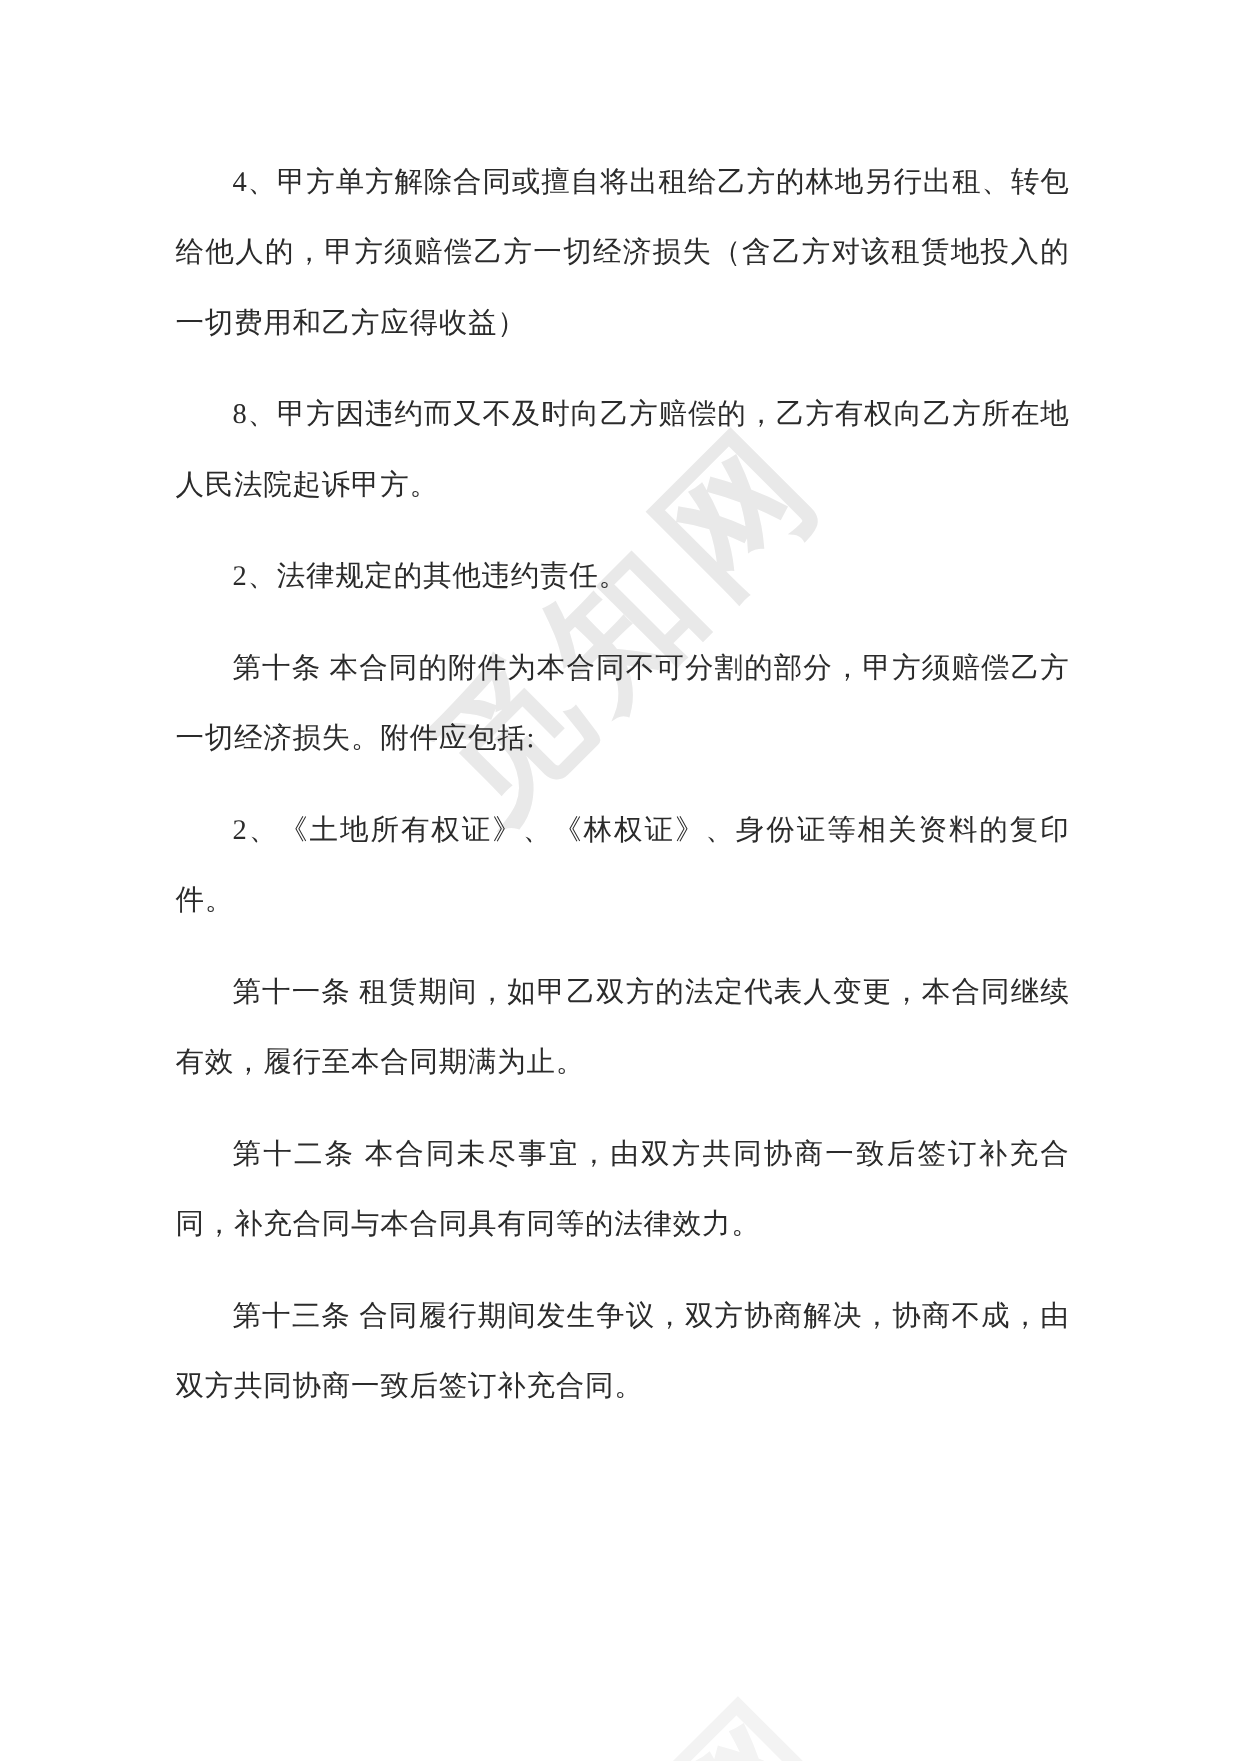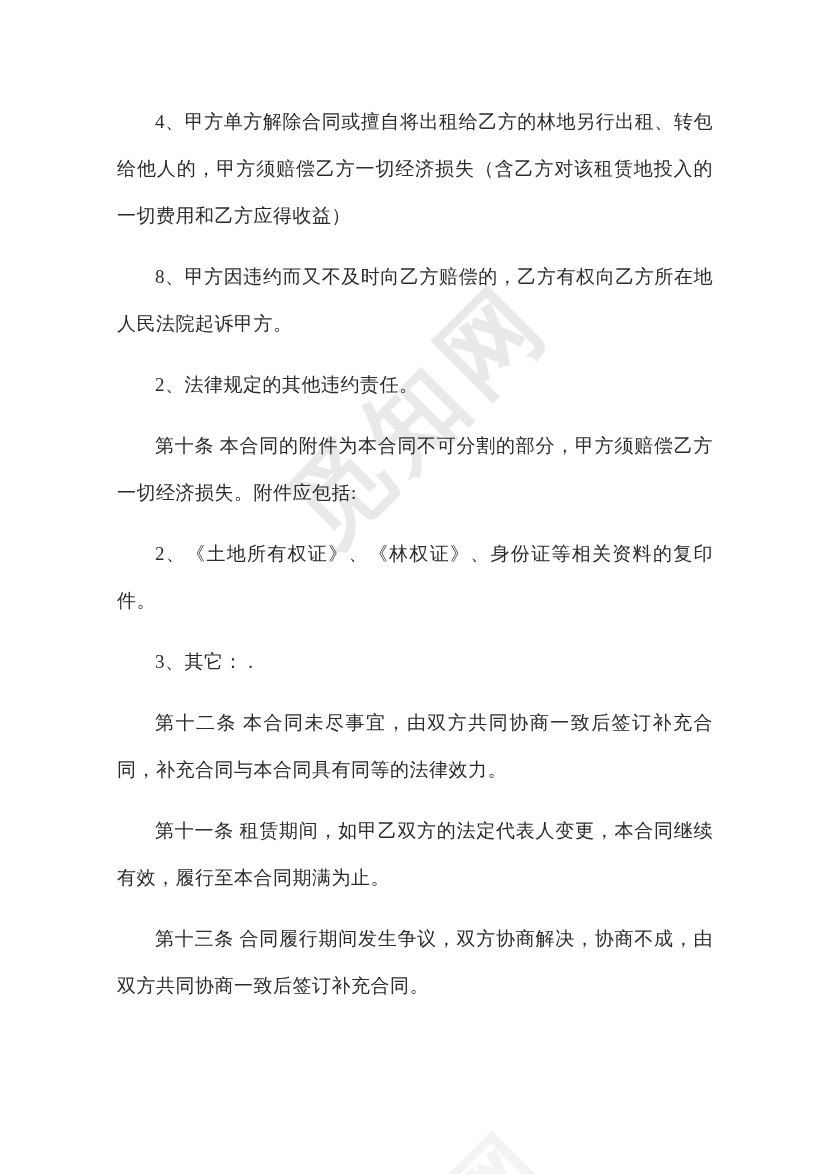--- a/index.html
+++ b/index.html
@@ -68,19 +68,18 @@
   <div class="watermark wm-center">觅知网</div>
 
   <div class="watermark wm-bottom">觅知网</div>
 
   <div class="content">
     <p>4、甲方单方解除合同或擅自将出租给乙方的林地另行出租、转包给他人的，甲方须赔偿乙方一切经济损失（含乙方对该租赁地投入的一切费用和乙方应得收益）</p>
     <p>8、甲方因违约而又不及时向乙方赔偿的，乙方有权向乙方所在地人民法院起诉甲方。</p>
     <p>2、法律规定的其他违约责任。</p>
     <p>第十条 本合同的附件为本合同不可分割的部分，甲方须赔偿乙方一切经济损失。附件应包括:</p>
     <p>2、《土地所有权证》、《林权证》、身份证等相关资料的复印件。</p>
-    <p>3、其它：&nbsp;.</p>
+    <p>第十一条 租赁期间，如甲乙双方的法定代表人变更，本合同继续有效，履行至本合同期满为止。</p>
     <p>第十二条 本合同未尽事宜，由双方共同协商一致后签订补充合同，补充合同与本合同具有同等的法律效力。</p>
-    <p>第十一条 租赁期间，如甲乙双方的法定代表人变更，本合同继续有效，履行至本合同期满为止。</p>
     <p>第十三条 合同履行期间发生争议，双方协商解决，协商不成，由双方共同协商一致后签订补充合同。</p>
   </div>
 
 </div>
 
 </body></html>

